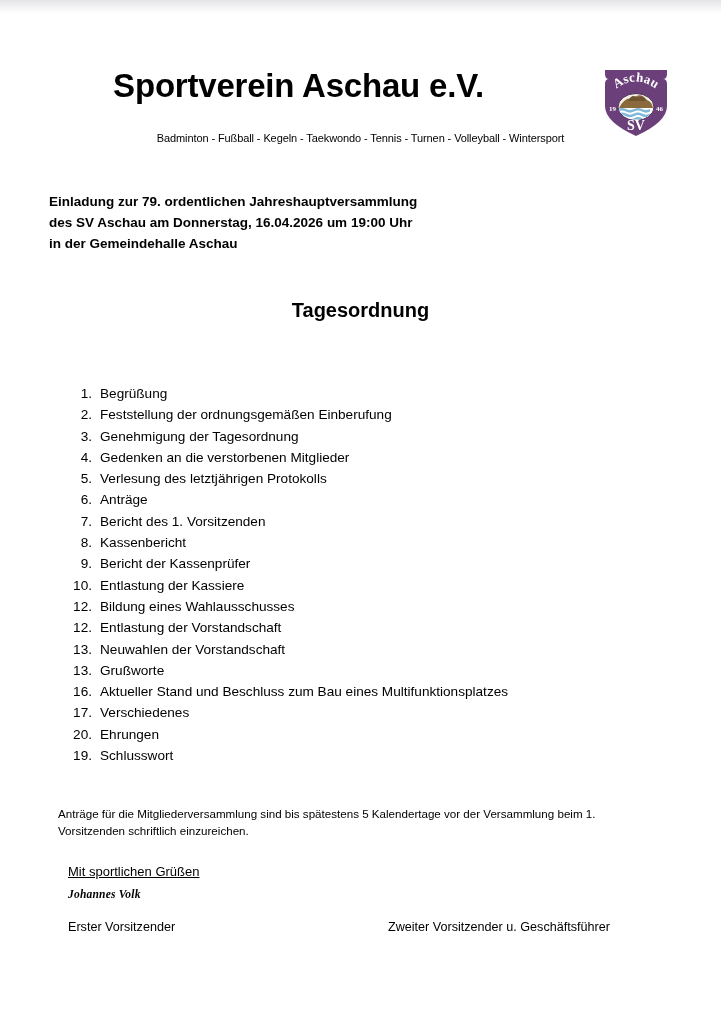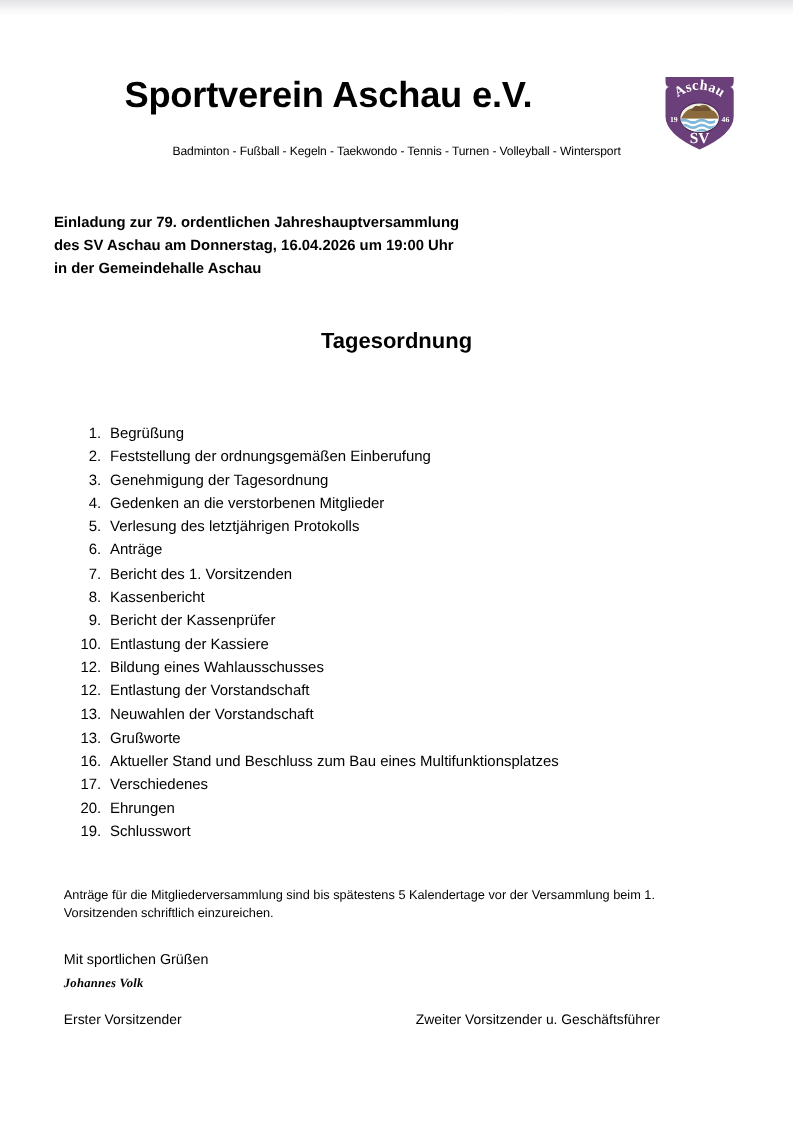--- a/index.html
+++ b/index.html
@@ -116,27 +116,28 @@
     position: absolute;
     left: 58px;
     top: 806px;
     width: 570px;
     font-size: 11.6px;
     line-height: 1.45;
   }
   
   .closing {
     position: absolute;
-    left: 58px;
+    left: 68px;
     top: 864px;
     font-size: 13px;
+    text-decoration: underline;
   }
   .signatures {
     position: absolute;
-    left: 58px;
+    left: 68px;
     top: 888px;
     width: 600px;
   }
   .sig-row {
     display: flex;
   }
   .sig-col-left { width: 320px; flex: 0 0 320px; }
   .sig-col-right { flex: 1 1 auto; }
   .sig-name {
     font-family: "Liberation Serif", serif;

